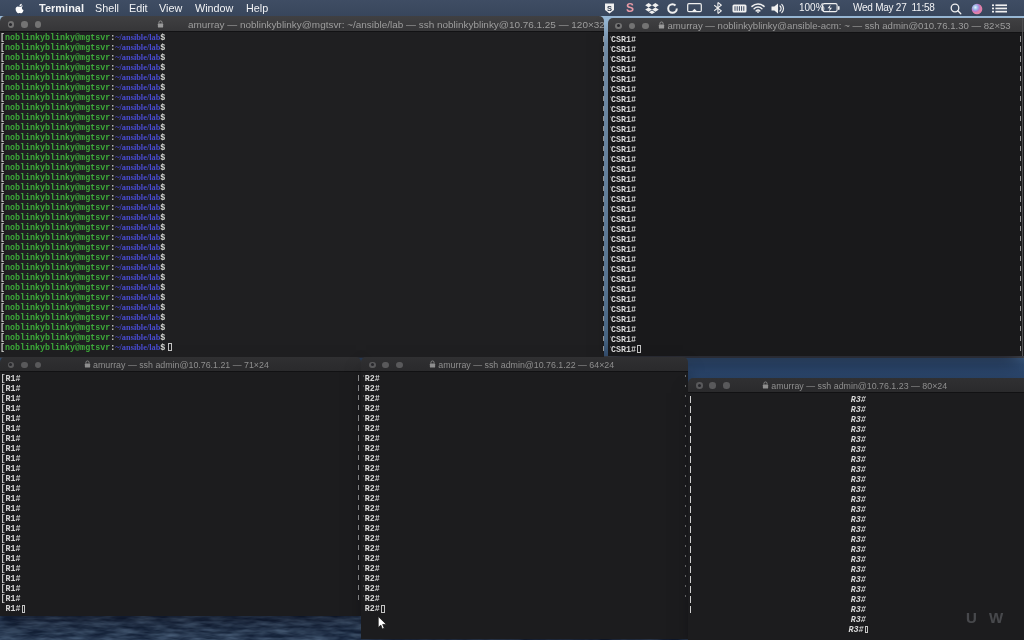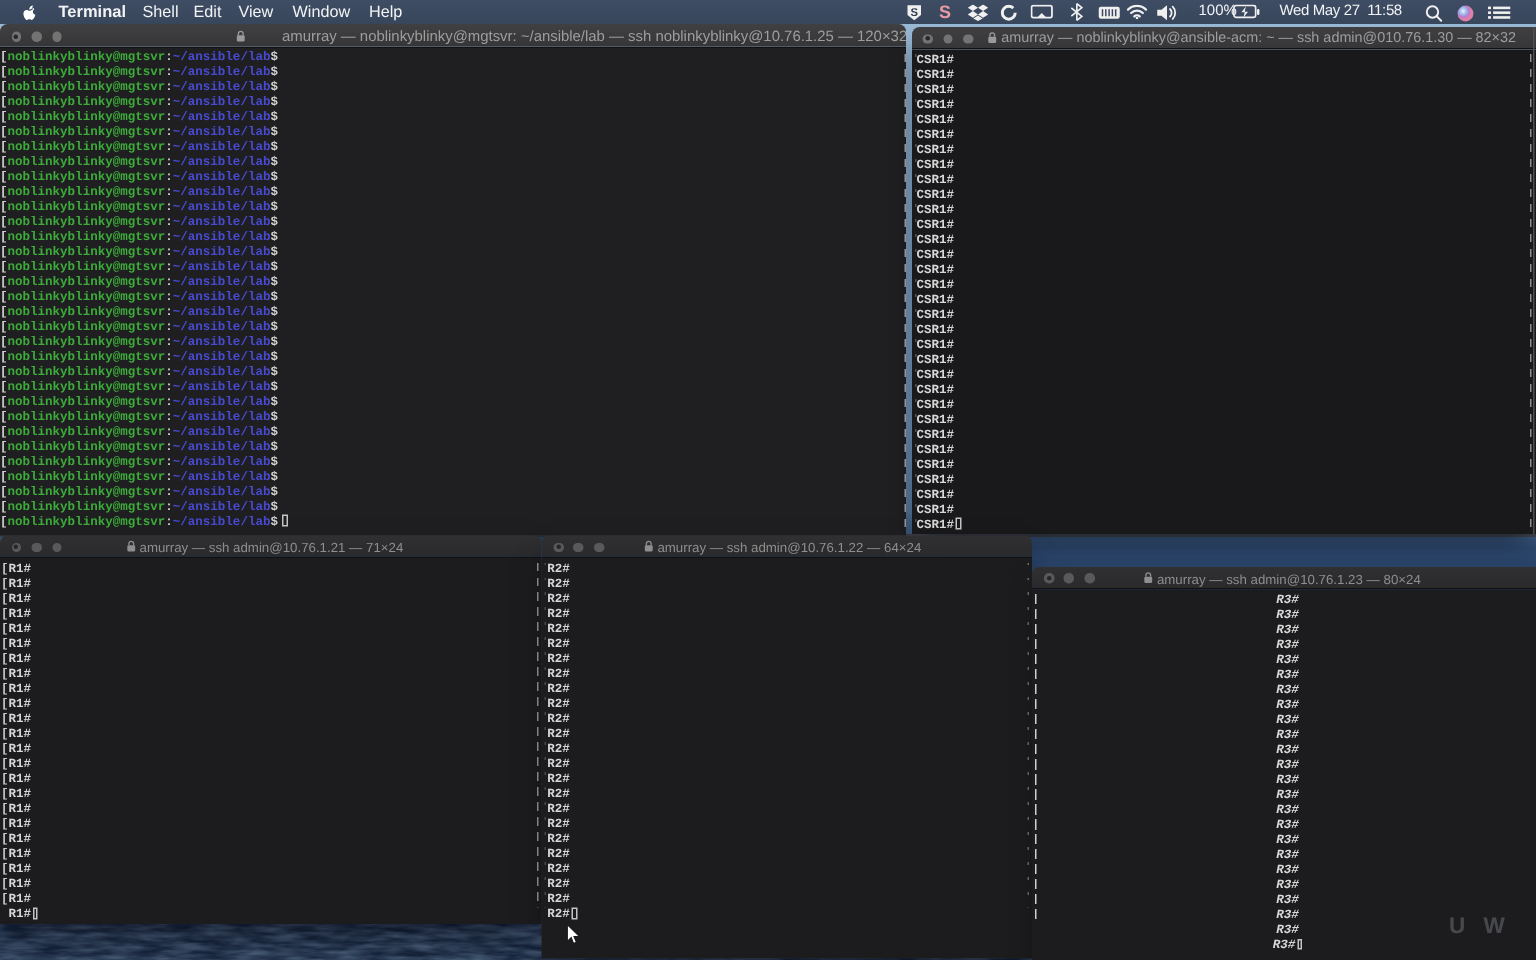--- a/index.html
+++ b/index.html
@@ -22,21 +22,21 @@
 .win-bot .btn { background:#59595b; top:4.4px; }
 .btn.b1 { left:7.7px; } .btn.b2 { left:21.2px; } .btn.b3 { left:34.7px; }
 .btn.b1::after { content:""; position:absolute; left:1.8px; top:1.8px; width:3px; height:3px; border-radius:50%; background:#27272b; }
 .ttext { position:absolute; white-space:nowrap; }
 .win-top .ttext { top:2.6px; font-size:9.95px; color:#9d9d9d; }
 #w2 .ttext { font-size:9.6px; }
 .win-bot .ttext { top:2.6px; font-size:8.85px; color:#8e8e8e; }
 .lock { position:absolute; }
 .content { position:absolute; left:0; right:0; bottom:0; overflow:hidden; opacity:0.999; }
 .ln { height:10px; line-height:10px; font-family:"Liberation Mono",monospace; font-size:8.35px; font-weight:700; color:#d8d8d8; white-space:pre; }
-.gr { color:#3dac3a; } .bl { color:#484bd2; } .wt { color:#d2d4d0; }
+.gr { color:#3dac3a; } .bl { color:#484bd2;font-family:Liberation Serif, serif; } .wt { color:#d2d4d0; }
 .wt2 { color:#c8c8c8; }
 .cur { display:inline-block; width:3.5px; height:7.8px; border:1px solid #c4c4c4; margin-left:1.2px; vertical-align:-1.2px; }
 .curw { margin-left:2.8px; }
 .dashcol { position:absolute; }
 
 #w1 { left:0; top:16px; width:604px; height:341px; }
 #w1 .content { top:15.5px; background:#1f1f21; padding:1.2px 0 0 0; }
 #w2 { left:607.5px; top:17.5px; width:416.5px; height:338.5px; border-radius:5px 0 0 0; }
 #w2 .tbar { border-radius:5px 0 0 0; }
 #w2 .content { top:15.5px; background:#19191b; padding:1.6px 0 0 3.5px; }
@@ -112,21 +112,21 @@
 
 <div id="w2" class="win win-top">
   <div class="tbar">
     <span class="btn b1"></span>
         <span class="btn b2"></span>
         <span class="btn b3"></span>
     <svg class="lock" style="left:50px;top:3.5px" width="7" height="8" viewBox="0 0 8 9">
           <rect x="1" y="4" width="6" height="4.6" rx="0.8" fill="#9a9a9a"></rect>
           <path d="M2.2 4V2.8a1.8 1.8 0 0 1 3.6 0V4" fill="none" stroke="#9a9a9a" stroke-width="1"></path>
         </svg>
-    <span class="ttext" style="left:60px">amurray — noblinkyblinky@ansible-acm: ~ — ssh admin@010.76.1.30 — 82×32</span>
+    <span class="ttext" style="left:60px">amurray — noblinkyblinky@ansible-acm: ~ — ssh admin@010.76.1.30 — 82×53</span>
   </div>
   <div class="content">
 <div class="ln">CSR1#</div>
 <div class="ln">CSR1#</div>
 <div class="ln">CSR1#</div>
 <div class="ln">CSR1#</div>
 <div class="ln">CSR1#</div>
 <div class="ln">CSR1#</div>
 <div class="ln">CSR1#</div>
 <div class="ln">CSR1#</div>

